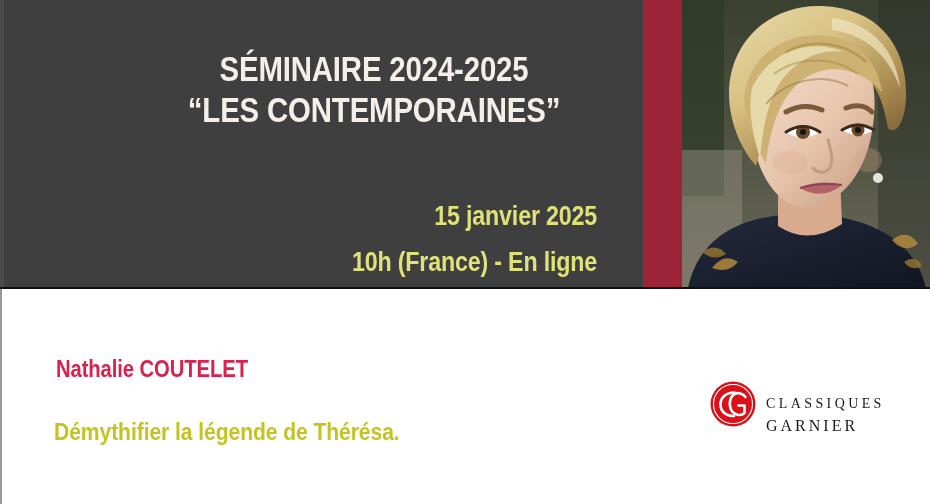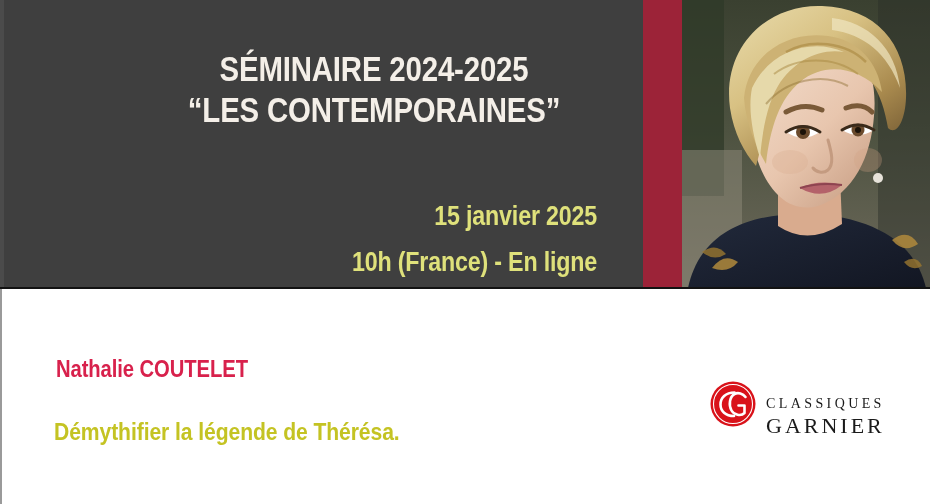--- a/index.html
+++ b/index.html
@@ -168,21 +168,21 @@
   }
   .logo-word-top {
     display: block;
     font-size: 14px;
     letter-spacing: 3.4px;
     line-height: 18px;
     font-family: "Liberation Serif", serif;
   }
   .logo-word-bottom {
     display: block;
-    font-size: 22px;
+    font-size: 16px;
     letter-spacing: 3.0px;
     line-height: 25px;
     font-family: "Liberation Serif", serif;
   }
 </style>
 </head>
 <body>
 
 <div class="poster">
 

